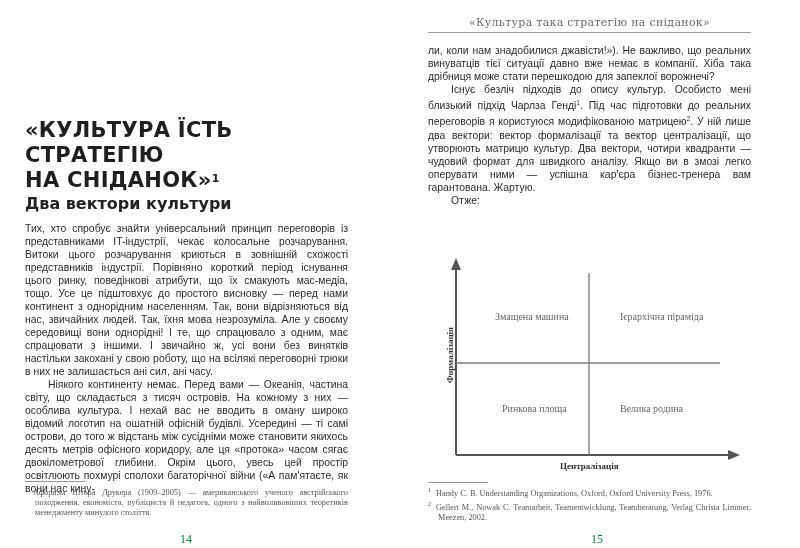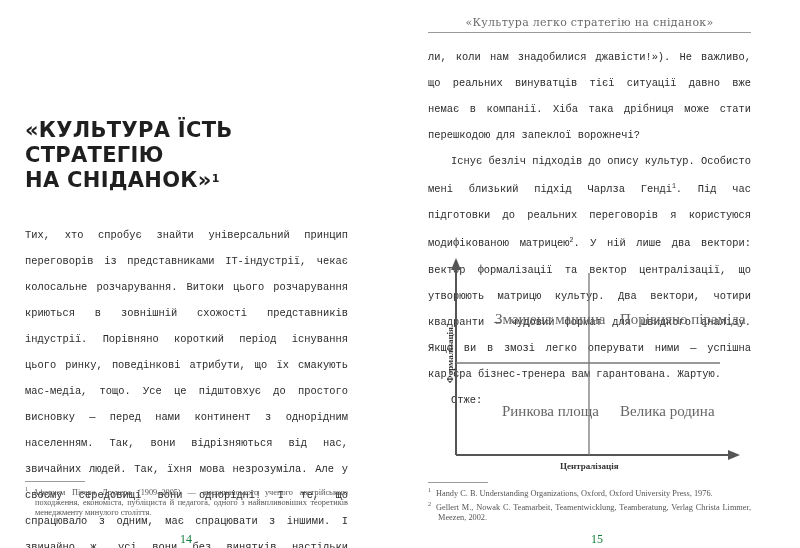--- a/index.html
+++ b/index.html
@@ -8,22 +8,22 @@
   .page { position:absolute; top:0; height:548px; }
   .page-left { left:0; width:400px; }
 
   .chapter-title { position:absolute; left:25px; top:118px; width:340px; margin:0;
       font-family:"DejaVu Sans", sans-serif; font-weight:bold; font-size:21px; line-height:25px;
       letter-spacing:0.3px; color:#1f1f1f; }
   .chapter-title sup { font-size:11px; vertical-align:top; position:relative; top:-2px; }
   .section-title { position:absolute; left:25px; top:194px; margin:0;
       font-family:"DejaVu Sans", sans-serif; font-weight:bold; font-size:16px; color:#222; }
 
-  .body-text { position:absolute; font-family:Liberation Mono, monospace; font-size:10.4px;
-      line-height:26px; color:#2b2b2b; text-align:justify; }
+  .body-text { position:absolute; font-family:Liberation Sans, sans-serif; font-size:10.4px;
+      line-height:13px; color:#2b2b2b; text-align:justify; }
   .body-text p { margin:0; }
   .body-text p.indent { text-indent:23px; }
   .left-body { left:25px; top:222px; width:323px; }
   .right-body { left:428px; top:44px; width:323px; }
   .body-text sup { font-size:6.5px; }
 
   .running-head { position:absolute; left:428px; top:16px; width:323px; text-align:center;
       font-family:"DejaVu Serif", serif; font-size:11px; color:#6a6a6a; letter-spacing:0.3px; }
   .running-rule { position:absolute; left:428px; top:32px; width:323px; height:1px; background:#9a9a9a; }
 
@@ -33,49 +33,50 @@
   .footnotes p { margin:0; padding-left:10px; text-indent:-10px; }
   .footnotes sup { font-size:6px; margin-right:5px; }
   .left-fn { left:25px; top:484px; width:323px; }
   .right-fn { left:428px; top:485px; width:323px; }
 
   .page-number { position:absolute; top:532px; font-family:"Liberation Serif", serif; font-size:12px; color:#15803d; }
   .pn-left { left:180px; }
   .pn-right { left:591px; }
 
   .diagram { position:absolute; left:0; top:0; width:800px; height:548px; pointer-events:none; }
-  .q-label { position:absolute; font-family:"Liberation Serif", serif; font-size:15px; color:#666; white-space:nowrap; }
+  .q-label { position:absolute; font-family:"Liberation Serif", serif; font-size:10px; color:#666; white-space:nowrap; }
   .axis-label-x { position:absolute; left:560px; top:461px; font-family:Liberation Serif, serif;
       font-weight:bold; font-size:9px; color:#333; }
   .axis-label-y { position:absolute; left:405px; top:350px; transform:rotate(-90deg); transform-origin:center;
       font-family:"Liberation Serif", serif; font-weight:bold; font-size:9px; color:#333; width:90px; text-align:center; }
 </style>
 </head>
 <body>
 
 <div class="page page-left">
   <h1 class="chapter-title">
     <span>«КУЛЬТУРА ЇСТЬ СТРАТЕГІЮ</span><br>
     <span>НА СНІДАНОК»</span><sup>1</sup>
   </h1>
+  <h2 class="section-title">Два вектори культури</h2>
 
   <div class="body-text left-body">
     <p>Тих, хто спробує знайти універсальний принцип переговорів із представниками IT-індустрії, чекає колосальне розчарування. Витоки цього розчарування криються в зовнішній схожості представників індустрії. Порівняно короткий період існування цього ринку, поведінкові атрибути, що їх смакують мас-медіа, тощо. Усе це підштовхує до простого висновку — перед нами континент з однорідним населенням. Так, вони відрізняються від нас, звичайних людей. Так, їхня мова незрозуміла. Але у своєму середовищі вони однорідні! І те, що спрацювало з одним, має спрацювати з іншими. І звичайно ж, усі вони без винятків настільки закохані у свою роботу, що на всілякі переговорні трюки в них не залишається ані сил, ані часу.</p>
     <p class="indent">Ніякого континенту немає. Перед вами — Океанія, частина світу, що складається з тисяч островів. На кожному з них — особлива культура. І нехай вас не вводить в оману широко відомий логотип на ошатній офісній будівлі. Усередині — ті самі острови, до того ж відстань між сусідніми може становити якихось десять метрів офісного коридору, але ця «протока» часом сягає двокілометрової глибини. Окрім цього, увесь цей простір освітлюють похмурі сполохи багаторічної війни («А пам'ятаєте, як вони нас кину-</p>
   </div>
 
   <div class="footnote-rule" style="left:25px; top:481px;"></div>
   <div class="footnotes left-fn">
     <p><sup>1</sup><span>Афоризм Пітера Друкера (1909–2005) — американського ученого австрійського походження, економіста, публіциста й педагога, одного з найвпливовіших теоретиків менеджменту минулого століття.</span></p>
   </div>
 
   <div class="page-number pn-left">14</div>
 </div>
 
-<div class="running-head">«Культура легко стратегію на сніданок»</div>
+<div class="running-head">«Культура така стратегію на сніданок»</div>
 <div class="running-rule"></div>
 
 <div class="body-text right-body">
   <p>ли, коли нам знадобилися джавісти!»). Не важливо, що реальних винуватців тієї ситуації давно вже немає в компанії. Хіба така дрібниця може стати перешкодою для запеклої ворожнечі?</p>
   <p class="indent"><span>Існує безліч підходів до опису культур. Особисто мені близький підхід Чарлза Генді</span><sup>1</sup><span>. Під час підготовки до реальних переговорів я користуюся модифікованою матрицею</span><sup>2</sup><span>. У ній лише два вектори: вектор формалізації та вектор централізації, що утворюють матрицю культур. Два вектори, чотири квадранти — чудовий формат для швидкого аналізу. Якщо ви в змозі легко оперувати ними — успішна кар'єра бізнес-тренера вам гарантована. Жартую.</span></p>
   <p class="indent">Отже:</p>
 </div>
 
 <svg class="diagram" width="800" height="548">
 
@@ -83,21 +84,21 @@
   <polygon points="456,258 451,270 461,270" fill="#555"></polygon>
 
   <line x1="456" y1="455" x2="730" y2="455" stroke="#555" stroke-width="2"></line>
   <polygon points="740,455 728,450 728,460" fill="#555"></polygon>
 
   <line x1="589" y1="273" x2="589" y2="455" stroke="#777" stroke-width="1.3"></line>
   <line x1="456" y1="363" x2="720" y2="363" stroke="#777" stroke-width="1.3"></line>
 </svg>
 
 <div class="q-label" style="left:495px; top:311px;">Змащена машина</div>
-<div class="q-label" style="left:620px; top:311px;">Порівняно піраміда</div>
+<div class="q-label" style="left:620px; top:311px;">Ієрархічна піраміда</div>
 <div class="q-label" style="left:502px; top:403px;">Ринкова площа</div>
 <div class="q-label" style="left:620px; top:403px;">Велика родина</div>
 <div class="axis-label-y">Формалізація</div>
 <div class="axis-label-x">Централізація</div>
 
 <div class="footnote-rule" style="left:428px; top:482px;"></div>
 <div class="footnotes right-fn">
   <p><sup>1</sup><span>Handy C. B. Understanding Organizations, Oxford, Oxford University Press, 1976.</span></p>
   <p><sup>2</sup><span>Gellert M., Nowak C. Teamarbeit, Teamentwicklung, Teamberatung, Verlag Christa Limmer, Meezen, 2002.</span></p>
 </div>

